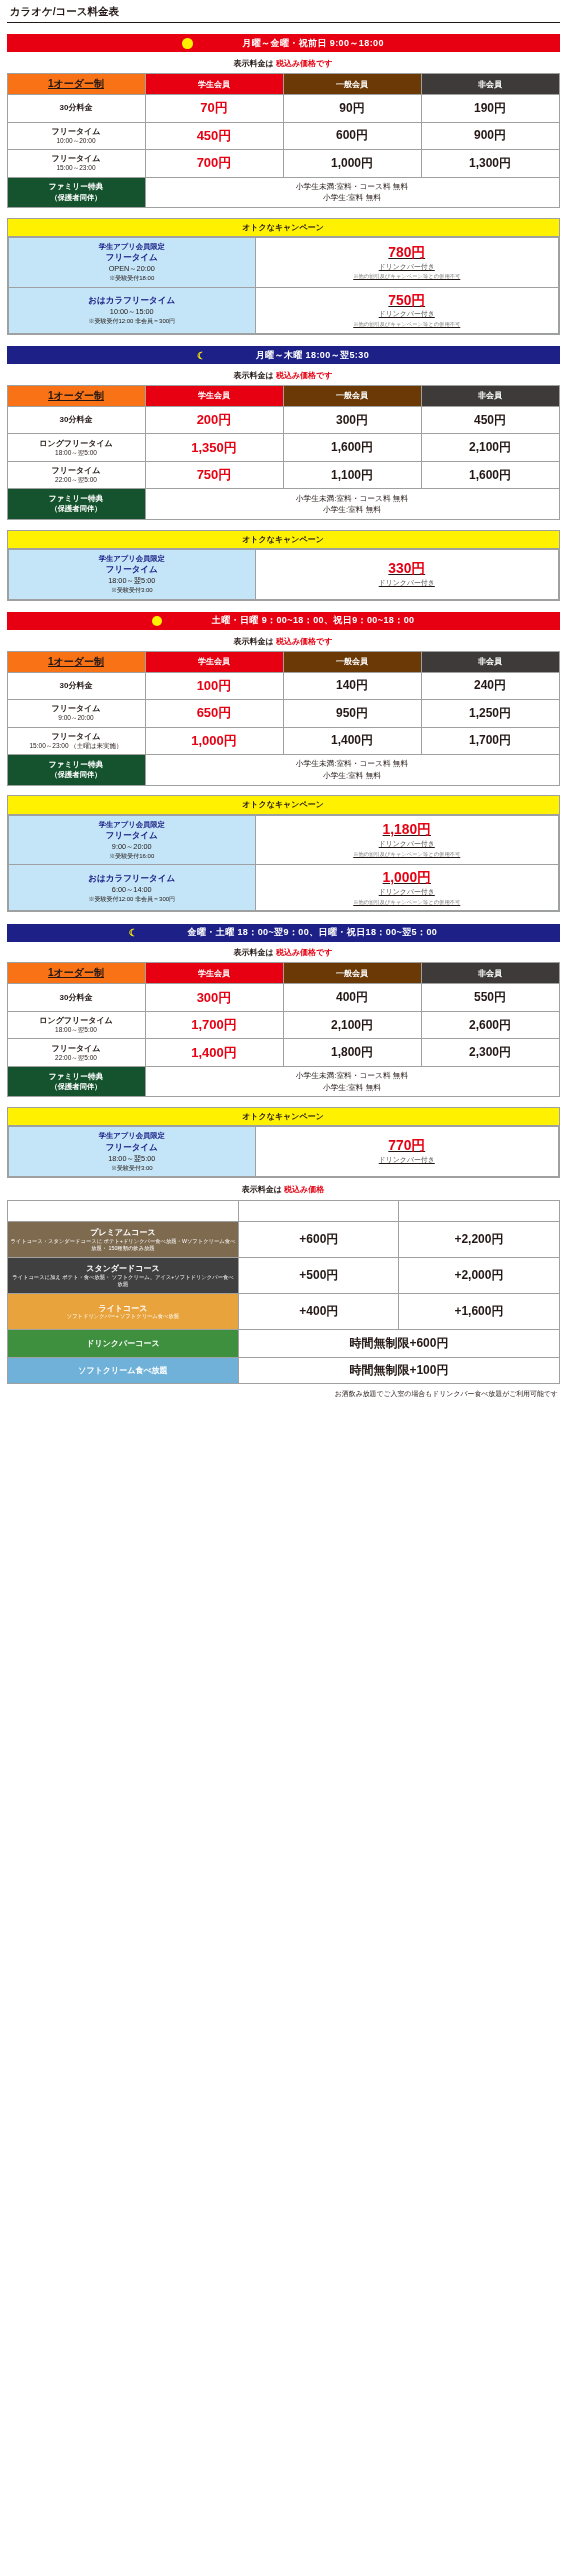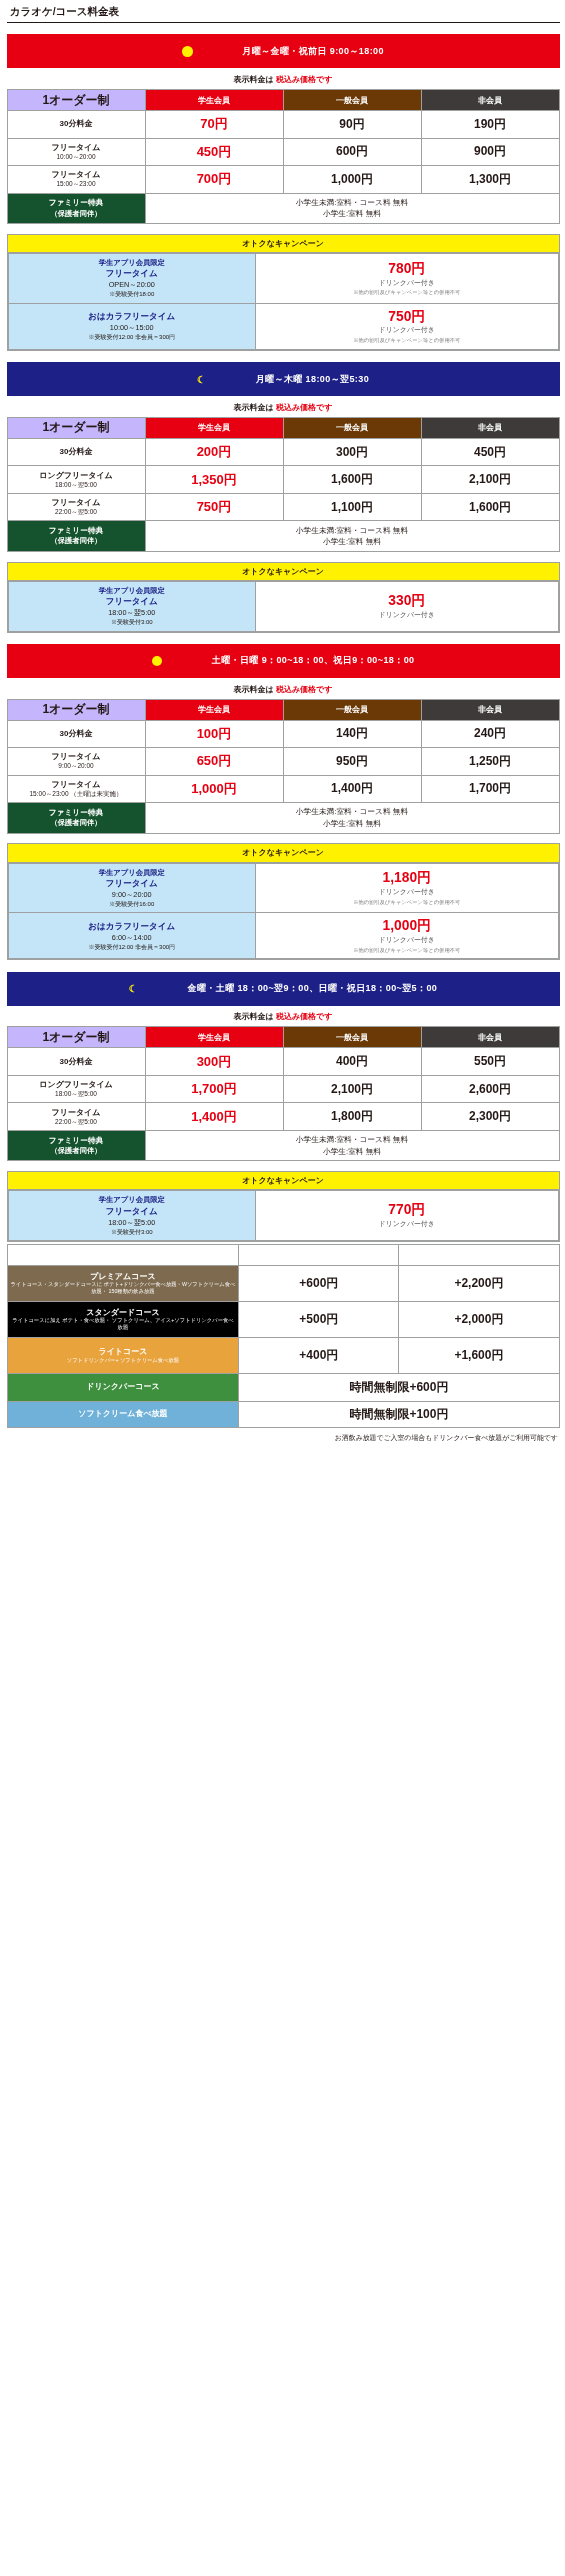--- a/index.html
+++ b/index.html
@@ -17,21 +17,21 @@
   .page-title {
     font-size: 10.5px;
     font-weight: bold;
     padding: 4.9px 3.2px 3.2px 3.2px;
     color: #231815;
   }
   .title-rule { border-bottom: 1.6px solid #231815; margin: 0 0 8px 0; }
 
   
   .sec-bar {
-    height: 34px;
+    height: 18px;
     display: flex;
     align-items: center;
     justify-content: center;
     color: #ffffff;
     font-size: 9px;
     font-weight: bold;
     letter-spacing: 0.4px;
     margin-top: 11.3px;
     gap: 44px;
   }
@@ -59,21 +59,21 @@
     width: 100%;
     border-collapse: collapse;
     table-layout: fixed;
   }
   table.price th, table.price td {
     border: 0.8px solid #9fa0a0;
     text-align: center;
     vertical-align: middle;
   }
   thead th { color: #ffffff; font-size: 8px; font-weight: bold; height: 21px; }
-  th.h-order { background: #c4b5fd; color: #231815; font-size: 12px; }
+  th.h-order { background: #f97316; color: #231815; font-size: 10px; text-decoration: underline; }
   th.h-student { background: #e60012; }
   th.h-member { background: #6a3906; }
   th.h-nonmember { background: #3e3a39; }
 
   td.label {
     font-size: 8px;
     font-weight: bold;
     height: 27.5px;
     line-height: 1.25;
     padding: 1.6px;
@@ -115,41 +115,41 @@
     padding: 4px 1.6px;
     font-size: 7.7px;
     line-height: 1.4;
     font-weight: bold;
     color: #1d2087;
   }
   td.camp-left .l1 { display: block; font-size: 7.3px; }
   td.camp-left .l2 { display: block; font-size: 8.5px; }
   td.camp-left .l3 { display: block; font-size: 7.3px; font-weight: normal; color: #231815; }
   td.camp-left .l4 { display: block; font-size: 6px; font-weight: normal; color: #231815; }
-  td.camp-right { padding: 4.9px 1.6px; }
+  td.camp-right { padding: 4.9px 1.6px; text-decoration: underline; }
   .camp-price { color: #e60012; font-size: 13.8px; font-weight: bold; line-height: 1.1; }
   .camp-note { font-size: 6.9px; color: #555; margin-top: 1.6px; }
   .camp-note2 { font-size: 5.3px; color: #777; margin-top: 1.6px; }
 
   
   table.plan { width: 100%; border-collapse: collapse; table-layout: fixed; margin-top: 1.6px; }
   table.plan th, table.plan td { border: 0.8px solid #9fa0a0; text-align: center; vertical-align: middle; }
   table.plan th { font-size: 8px; font-weight: bold; height: 21px; background: #ffffff; }
   table.plan td.plan-name {
     color: #ffffff;
     font-size: 8px;
     font-weight: bold;
     height: 36px;
     line-height: 1.2;
     padding: 2.4px;
   }
   table.plan td.plan-name .sub { display: block; font-size: 5.3px; font-weight: normal; line-height: 1.3; }
   table.plan td.plan-price { font-size: 12px; font-weight: bold; height: 36px; margin-left: 12px; }
   .bg-premium { background: #7d6a4f; }
-  .bg-standard { background: #000000; }
+  .bg-standard { background: #404040; }
   .bg-light { background: #e8a33d; }
   .bg-drink { background: #3e8f3e; }
   .bg-soft { background: #6fb1d8; margin-left: 24px; }
   td.plan-wide { font-size: 12px; font-weight: bold; height: 26px; }
 
   .footer-note { text-align: right; font-size: 6.9px; margin-top: 4.9px; padding-right: 1.6px; }
 
   .sunicon { width: 10.5px; height: 10.5px; border-radius: 50%; background: #fff100; display: inline-block; }
   .moonicon { font-size: 9.7px; color: #fff100; }
   .boxicon {
@@ -454,20 +454,23 @@
         </td>
         <td class="camp-right">
           <div class="camp-price">770円</div>
           <div class="camp-note">ドリンクバー付き</div>
         </td>
       </tr>
     </tbody>
       </table>
   </div>
 
+  <div class="tax-note">
+    <span>表示料金は </span><span class="red">税込み価格</span>
+  </div>
   <table class="plan">
     <thead>
       <tr>
         <th style="width:42%"></th>
         <th>30分料金</th>
         <th>フリータイム</th>
       </tr>
     </thead>
     <tbody>
       <tr>

